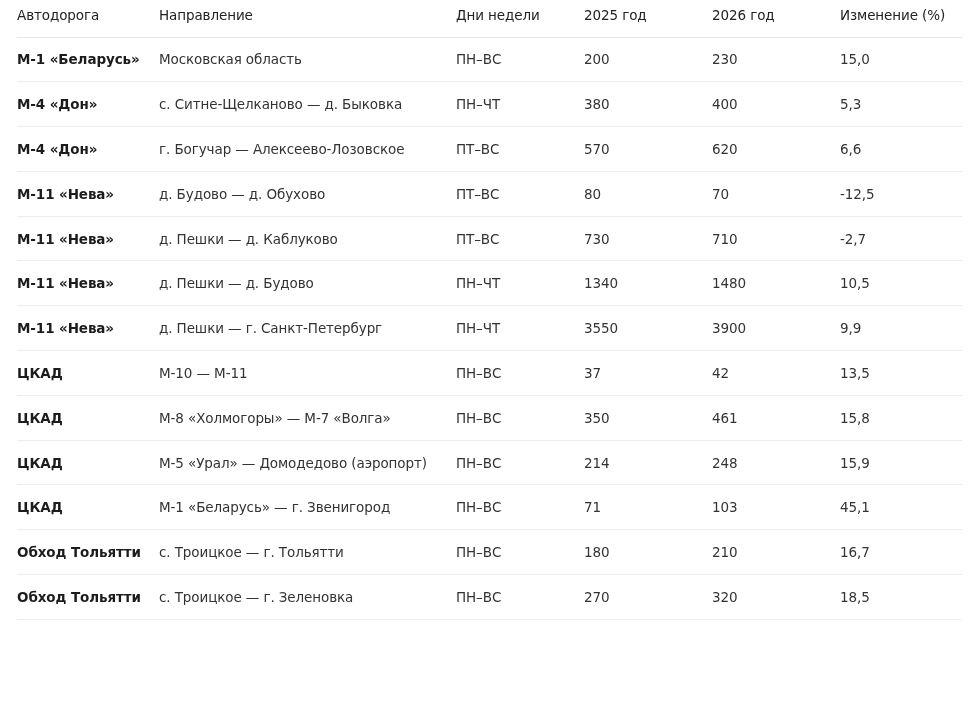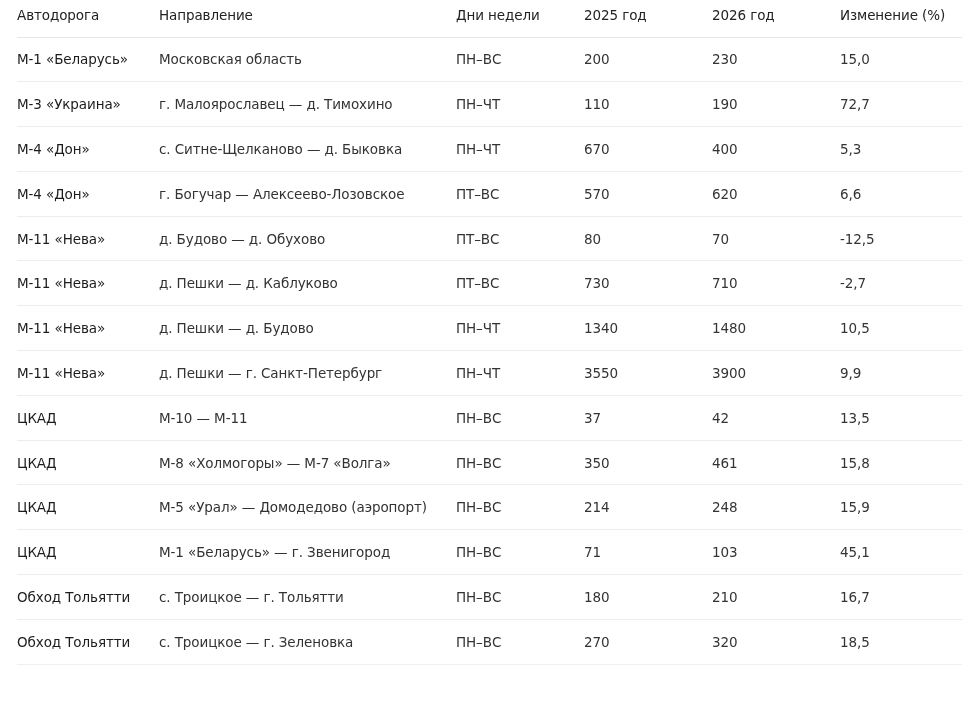--- a/index.html
+++ b/index.html
@@ -49,21 +49,21 @@
       border-bottom: 1.5px solid #ececec;
     }
     tbody tr:last-child {
       border-bottom: 1.5px solid #f0f0f0;
     }
     td {
       vertical-align: middle;
       color: #333333;
     }
     td.road {
-      font-weight: normal;
+      font-weight: bold;
       color: #1c1c1c;
       margin-left: 44px;
     }
     col.c-road { width: 142px; }
     col.c-dir  { width: 297px; }
     col.c-days { width: 128px; }
     col.c-y25  { width: 128px; }
     col.c-y26  { width: 128px; }
     col.c-chg  { width: 122px; }
   </style>
@@ -94,32 +94,24 @@
 
     <tr>
     <td class="road">М-1 «Беларусь»</td>
     <td>Московская область</td>
     <td>ПН–ВС</td>
     <td>200</td>
     <td>230</td>
     <td>15,0</td>
   </tr>
         <tr>
-    <td class="road">М-3 «Украина»</td>
-    <td>г. Малоярославец — д. Тимохино</td>
-    <td>ПН–ЧТ</td>
-    <td>110</td>
-    <td>190</td>
-    <td>72,7</td>
-  </tr>
-        <tr>
     <td class="road">М-4 «Дон»</td>
     <td>с. Ситне-Щелканово — д. Быковка</td>
     <td>ПН–ЧТ</td>
-    <td>670</td>
+    <td>380</td>
     <td>400</td>
     <td>5,3</td>
   </tr>
         <tr>
     <td class="road">М-4 «Дон»</td>
     <td>г. Богучар — Алексеево-Лозовское</td>
     <td>ПТ–ВС</td>
     <td>570</td>
     <td>620</td>
     <td>6,6</td>

